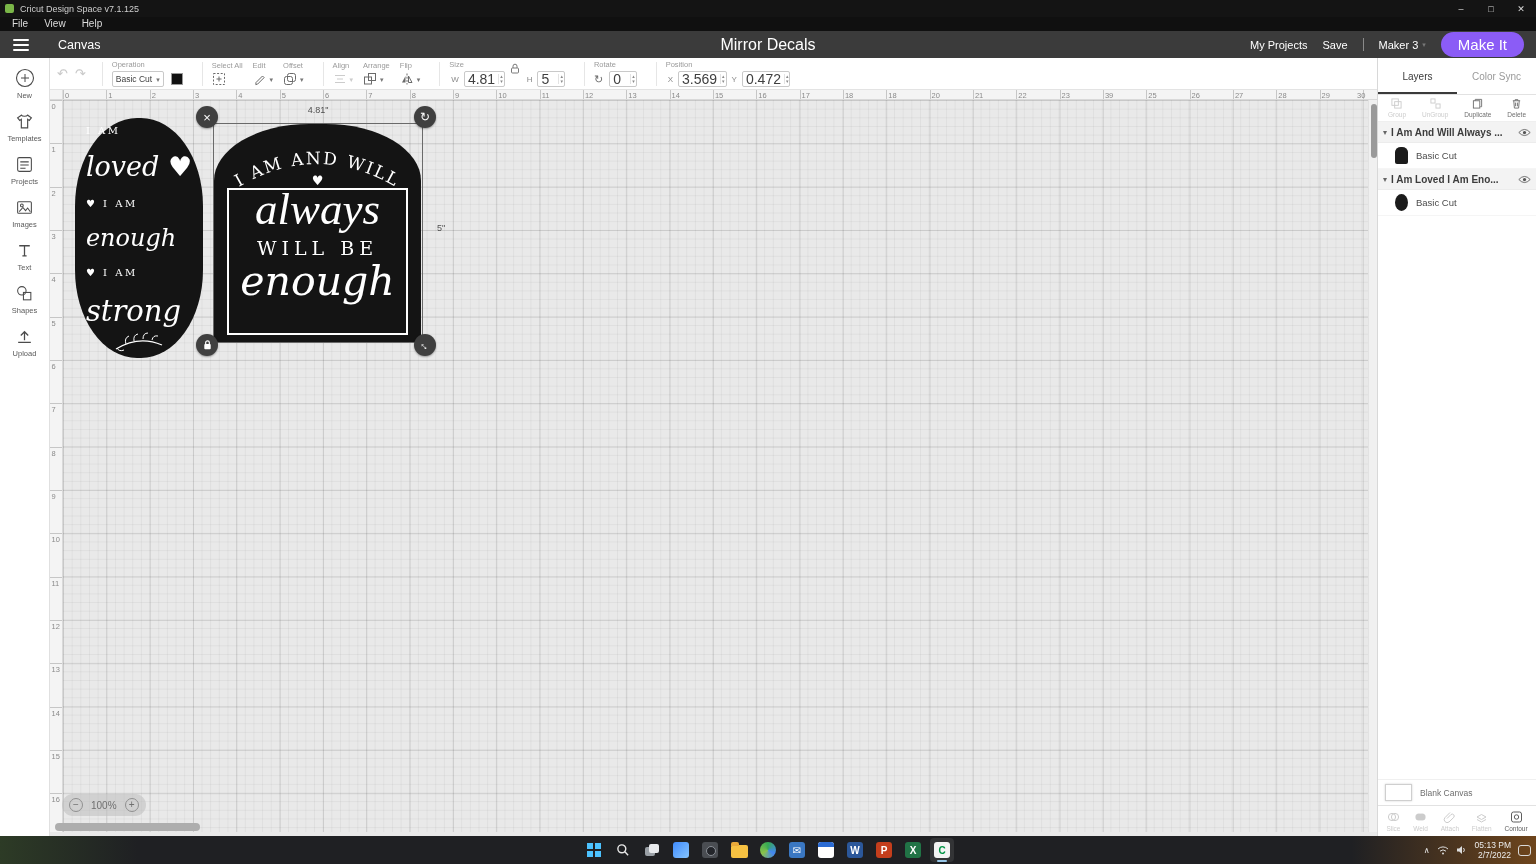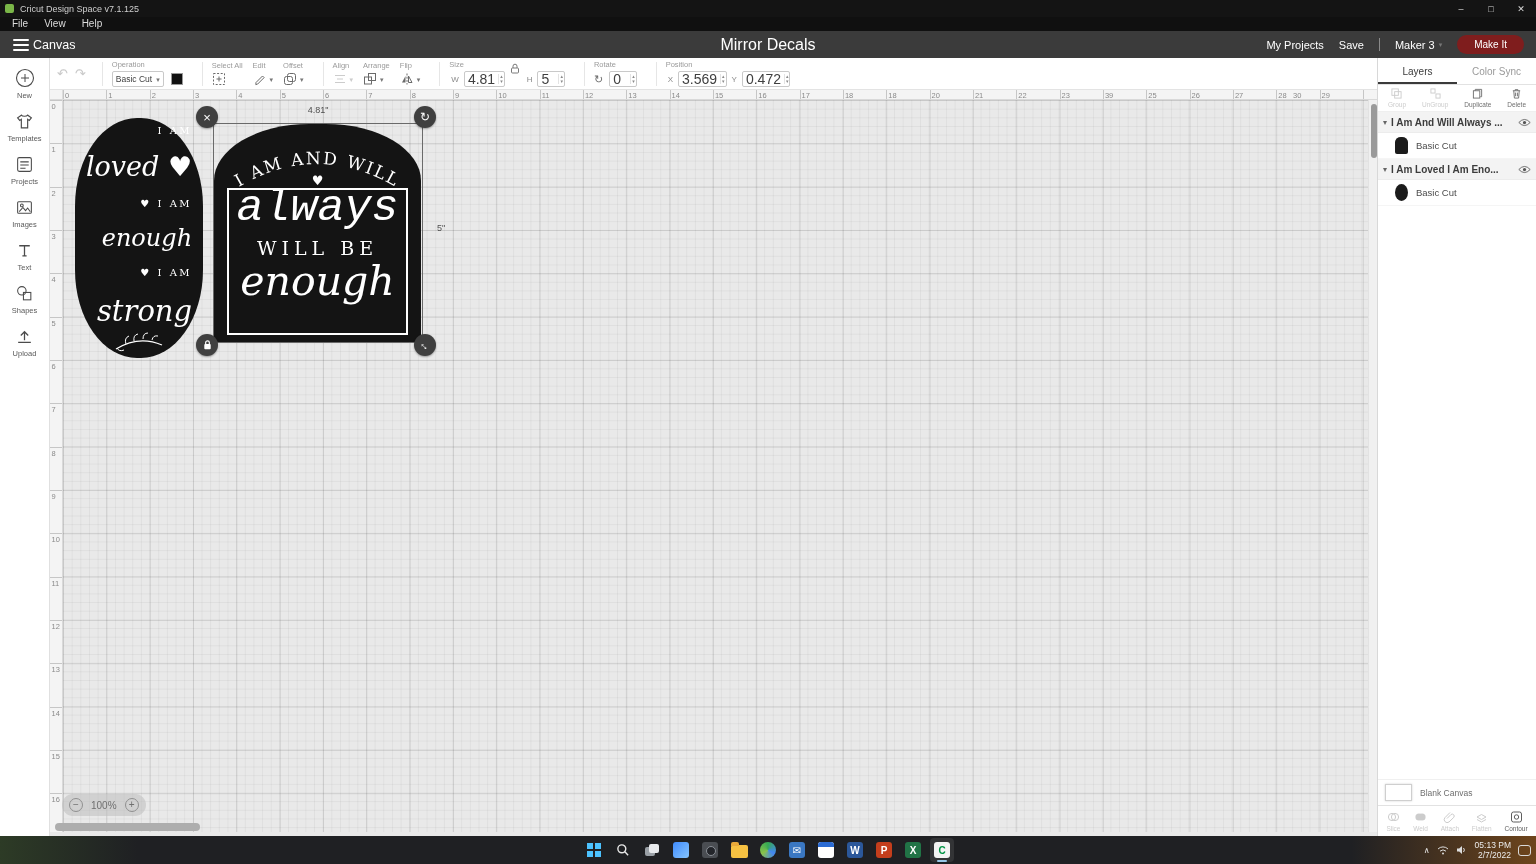--- a/index.html
+++ b/index.html
@@ -14,26 +14,26 @@
   .win-btn{width:30px;display:flex;align-items:center;justify-content:center;font-size:9px;color:#d9d9d9}
 
   
   .menubar{position:absolute;left:0;top:17px;width:100%;height:14px;background:#101010;display:flex;align-items:center;padding-left:4px;z-index:20}
   .menu-item{font-size:10px;color:#ddd;padding:0 8px;line-height:14px}
 
   
   .appheader{position:absolute;left:0;top:31px;width:100%;height:27px;background:#3b3b3b;display:flex;align-items:center;color:#fff;z-index:20}
   .hamburger{display:flex;flex-direction:column;gap:3px;margin-left:13px;cursor:pointer}
   .hamburger i{display:block;width:16px;height:2px;background:#fff;border-radius:1px}
-  .canvas-label{font-size:12.5px;margin-left:4px}
+  .canvas-label{font-size:12.5px;margin-left:29px}
   .proj-title{position:absolute;left:50%;transform:translateX(-50%);font-size:16px}
   .hdr-right{margin-left:auto;display:flex;align-items:center;gap:15px;margin-right:12px;font-size:11px}
   .hdr-sep{width:1px;height:13px;background:#8a8a8a}
   .machine{display:flex;align-items:center;gap:4px}
-  .makeit{background:#7f1d1d;border-radius:13px;padding:4px 17px;font-size:10px;color:#fff}
+  .makeit{background:#8b5cf6;border-radius:13px;padding:4px 17px;font-size:15px;color:#fff}
 
   
   .toolbar{position:absolute;left:50px;top:58px;width:1327px;height:32px;background:#fff;border-bottom:1px solid #e3e3e3;display:flex;align-items:center;padding-left:7px;z-index:10}
   .histbtn{font-size:13px;color:#c9c9c9;margin-right:7px;line-height:13px}
   .vsep{width:1px;height:24px;background:#e6e6e6;margin:0 9px}
   .tgroup{display:flex;flex-direction:column;margin-right:10px;position:relative}
   .tlabel{font-size:7.5px;color:#9a9a9a;margin-bottom:2px;white-space:nowrap}
   .trow{display:flex;align-items:center;gap:3px}
   .opselect{display:flex;align-items:center;border:1px solid #c9c9c9;border-radius:2px;height:16px;padding:0 3px;gap:4px}
   .opval{font-size:8.5px;color:#3f3f3f}
@@ -75,21 +75,21 @@
   .dl{font-family:"DejaVu Serif","DejaVu Sans",serif;line-height:1.05}
   .dl0,.dl2,.dl4{font-size:10px;letter-spacing:2.5px}
   .dl1{font-size:27px;font-style:italic}
   .dl3{font-size:24px;font-style:italic}
   .dl5{font-size:29px;font-style:italic}
   .branch{margin-top:2px}
   .decal-tag{left:214px;top:124px;width:207px;height:218px;border-radius:46% 46% 4px 4px/26% 26% 4px 4px;overflow:hidden}
   .tag-frame{position:absolute;left:13px;right:13px;top:64px;bottom:7px;border:2px solid #fff;z-index:0}
   .tag-inner{position:relative;z-index:1;display:flex;flex-direction:column;align-items:center;padding-top:4px}
   .tag-heart{font-size:13px;margin-top:-24px;line-height:13px;font-family:"DejaVu Sans",sans-serif}
-  .tag-always{font-family:Liberation Mono, monospace;font-style:italic;font-size:45px;line-height:48px;margin-top:-2px}
+  .tag-always{font-family:Liberation Serif, serif;font-style:italic;font-size:45px;line-height:48px;margin-top:-2px}
   .tag-willbe{font-family:"DejaVu Serif",serif;font-size:19px;letter-spacing:5px;margin-top:4px}
   .tag-enough{font-family:"DejaVu Serif",serif;font-style:italic;font-size:41px;line-height:46px;margin-top:-1px}
 
   
   .sel-box{position:absolute;left:213px;top:123px;width:210px;height:220px;border:1px solid #6a6a6a;z-index:3}
   .handle{position:absolute;width:22px;height:22px;border-radius:50%;background:#3f3f3f;color:#fff;display:flex;align-items:center;justify-content:center;z-index:5;box-shadow:0 1px 2px rgba(0,0,0,.35)}
   .h-tl{left:196px;top:106px;font-size:13px}
   .h-tr{left:414px;top:106px;font-size:12px}
   .h-bl{left:196px;top:334px}
   .h-br{left:414px;top:334px;font-size:11px}
@@ -100,21 +100,21 @@
   
   .zoom-pill{position:absolute;left:62px;top:794px;height:22px;display:flex;align-items:center;gap:8px;background:rgba(190,190,190,.55);border-radius:12px;padding:0 7px;z-index:6}
   .zoom-btn{width:14px;height:14px;border:1px solid #909090;border-radius:50%;display:flex;align-items:center;justify-content:center;font-size:10px;color:#6f6f6f;line-height:10px}
   .zoom-val{font-size:10px;color:#6f6f6f}
   .hscroll{position:absolute;left:55px;top:823px;width:145px;height:8px;background:#aeaeae;border-radius:4px;z-index:6}
   .vscroll-track{position:absolute;left:1368px;top:100px;width:9px;height:732px;background:#f0f0f0;border-left:1px solid #e2e2e2;z-index:3}
   .vscroll-thumb{position:absolute;left:1.5px;top:4px;width:6px;height:54px;background:#9a9a9a;border-radius:3px}
 
   
   .panel{position:absolute;left:1377px;top:58px;width:159px;height:778px;background:#fff;border-left:1px solid #d8d8d8;z-index:10}
-  .panel-tabs{height:27px;display:flex;border-bottom:1px solid #e2e2e2}
+  .panel-tabs{height:37px;display:flex;border-bottom:1px solid #e2e2e2}
   .ptab{flex:1;font-size:10px;display:flex;align-items:center;justify-content:center;color:#9a9a9a}
   .ptab.active{color:#3a3a3a;box-shadow:inset 0 -2px 0 #3a3a3a}
   .panel-actions{height:27px;display:flex;justify-content:space-around;align-items:center;border-bottom:1px solid #efefef;padding:0 2px}
   .pact{display:flex;flex-direction:column;align-items:center;gap:1px;font-size:6.5px;color:#6f6f6f}
   .pact.dis{color:#c7c7c7}
   .lgroup{height:21px;display:flex;align-items:center;padding:0 5px;background:#f3f3f3;border-bottom:1px solid #ececec;gap:4px}
   .lcaret{font-size:8px;color:#666}
   .lname{flex:1;font-size:10px;font-weight:700;color:#3c3c3c;white-space:nowrap;overflow:hidden}
   .leye{display:flex}
   .lsub{height:26px;display:flex;align-items:center;padding:0 6px 0 17px;gap:8px;border-bottom:1px solid #f5f5f5}
@@ -446,21 +446,21 @@
     <span class="rnum" style="left: 881.6px;">20</span>
     <span class="rnum" style="left: 924.93px;">21</span>
     <span class="rnum" style="left: 968.26px;">22</span>
     <span class="rnum" style="left: 1011.59px;">23</span>
     <span class="rnum" style="left: 1054.92px;">39</span>
     <span class="rnum" style="left: 1098.25px;">25</span>
     <span class="rnum" style="left: 1141.58px;">26</span>
     <span class="rnum" style="left: 1184.91px;">27</span>
     <span class="rnum" style="left: 1228.24px;">28</span>
     <span class="rnum" style="left: 1271.57px;">29</span>
-    <span class="rnum" style="left: 1243px;">30</span>
+    <span class="rnum" style="left: 1307px;">30</span>
   </div>
 <div class="ruler-left">
     <span class="rnuml" style="top: 2px;">0</span>
     <span class="rnuml" style="top: 45.33px;">1</span>
     <span class="rnuml" style="top: 88.66px;">2</span>
     <span class="rnuml" style="top: 131.99px;">3</span>
     <span class="rnuml" style="top: 175.32px;">4</span>
     <span class="rnuml" style="top: 218.65px;">5</span>
     <span class="rnuml" style="top: 261.98px;">6</span>
     <span class="rnuml" style="top: 305.31px;">7</span>
@@ -470,21 +470,21 @@
     <span class="rnuml" style="top: 478.63px;">11</span>
     <span class="rnuml" style="top: 521.96px;">12</span>
     <span class="rnuml" style="top: 565.29px;">13</span>
     <span class="rnuml" style="top: 608.62px;">14</span>
     <span class="rnuml" style="top: 651.95px;">15</span>
     <span class="rnuml" style="top: 695.28px;">16</span>
   </div>
 <div class="grid"></div>
 
 <div class="decal decal-oval">
-  <div style="display:flex;flex-direction:column;align-items:flex-end;gap:17px">
+  <div style="display:flex;flex-direction:column;align-items:flex-start;gap:17px">
       <div class="dl dl0">I AM</div>
       <div class="dl dl1">loved ♥</div>
       <div class="dl dl2">♥ I AM</div>
       <div class="dl dl3">enough</div>
       <div class="dl dl4">♥ I AM</div>
       <div class="dl dl5">strong</div>
     </div>
   <svg class="branch" width="54" height="24" viewBox="0 0 54 24">
       <path d="M4,19 Q27,5 50,15" fill="none" stroke="#fff" stroke-width="1.2"></path>
       <path d="M14,14 q-2,-6 3,-8 M22,11 q-1,-6 4,-7 M31,9 q0,-6 5,-6 M40,10 q1,-5 6,-4 M12,20 q-5,2 -7,-2" fill="none" stroke="#fff" stroke-width="1"></path>

